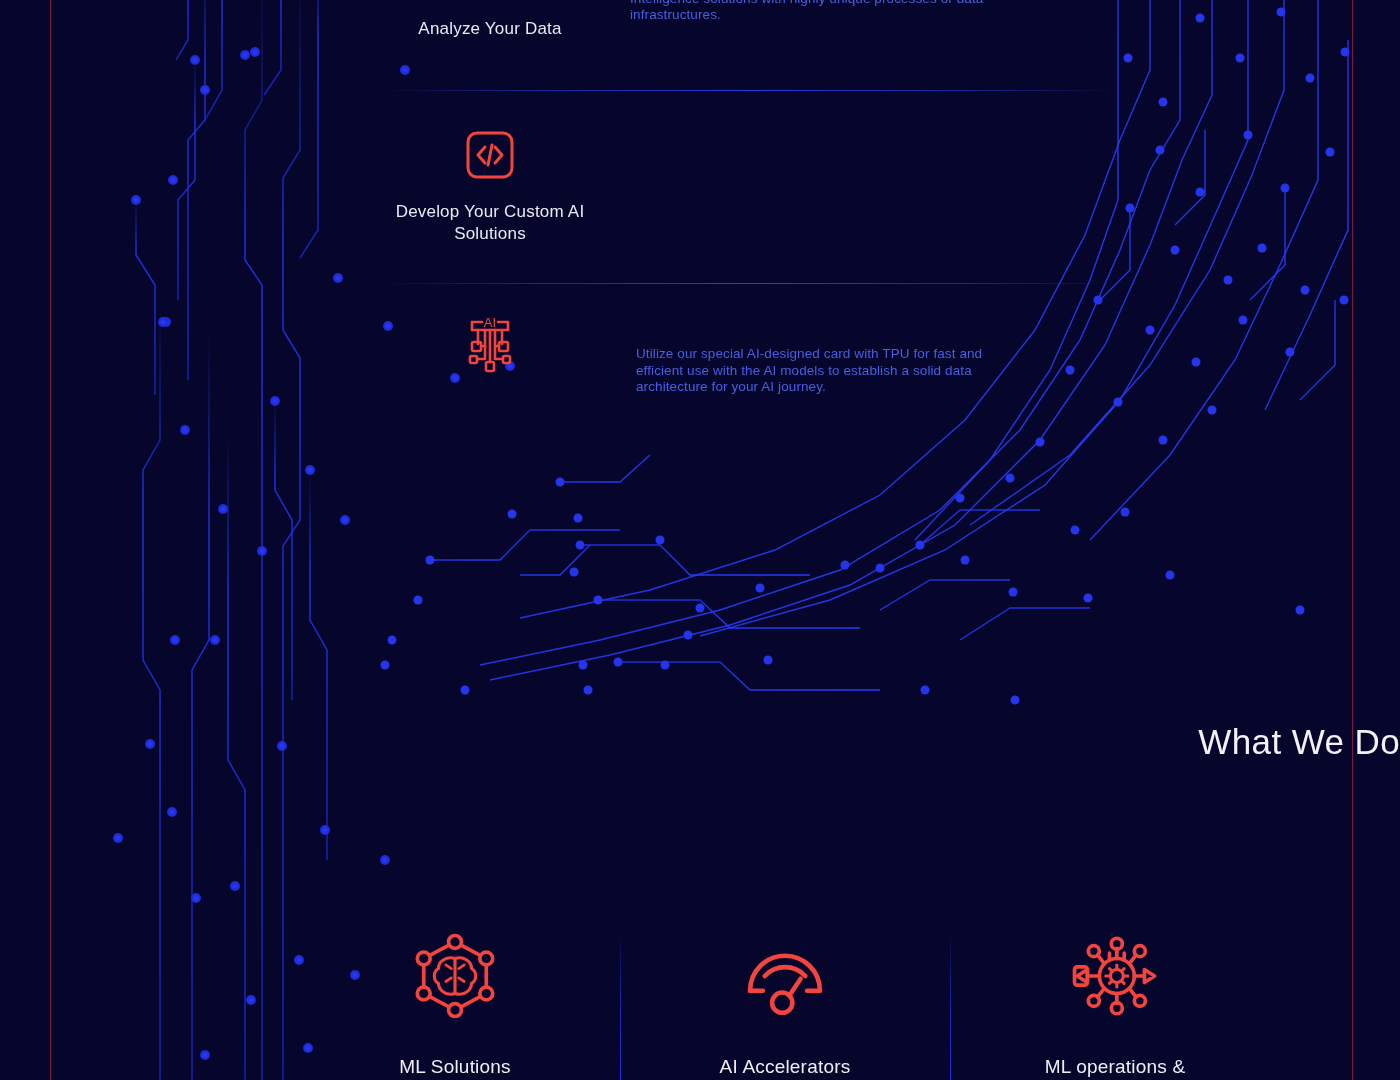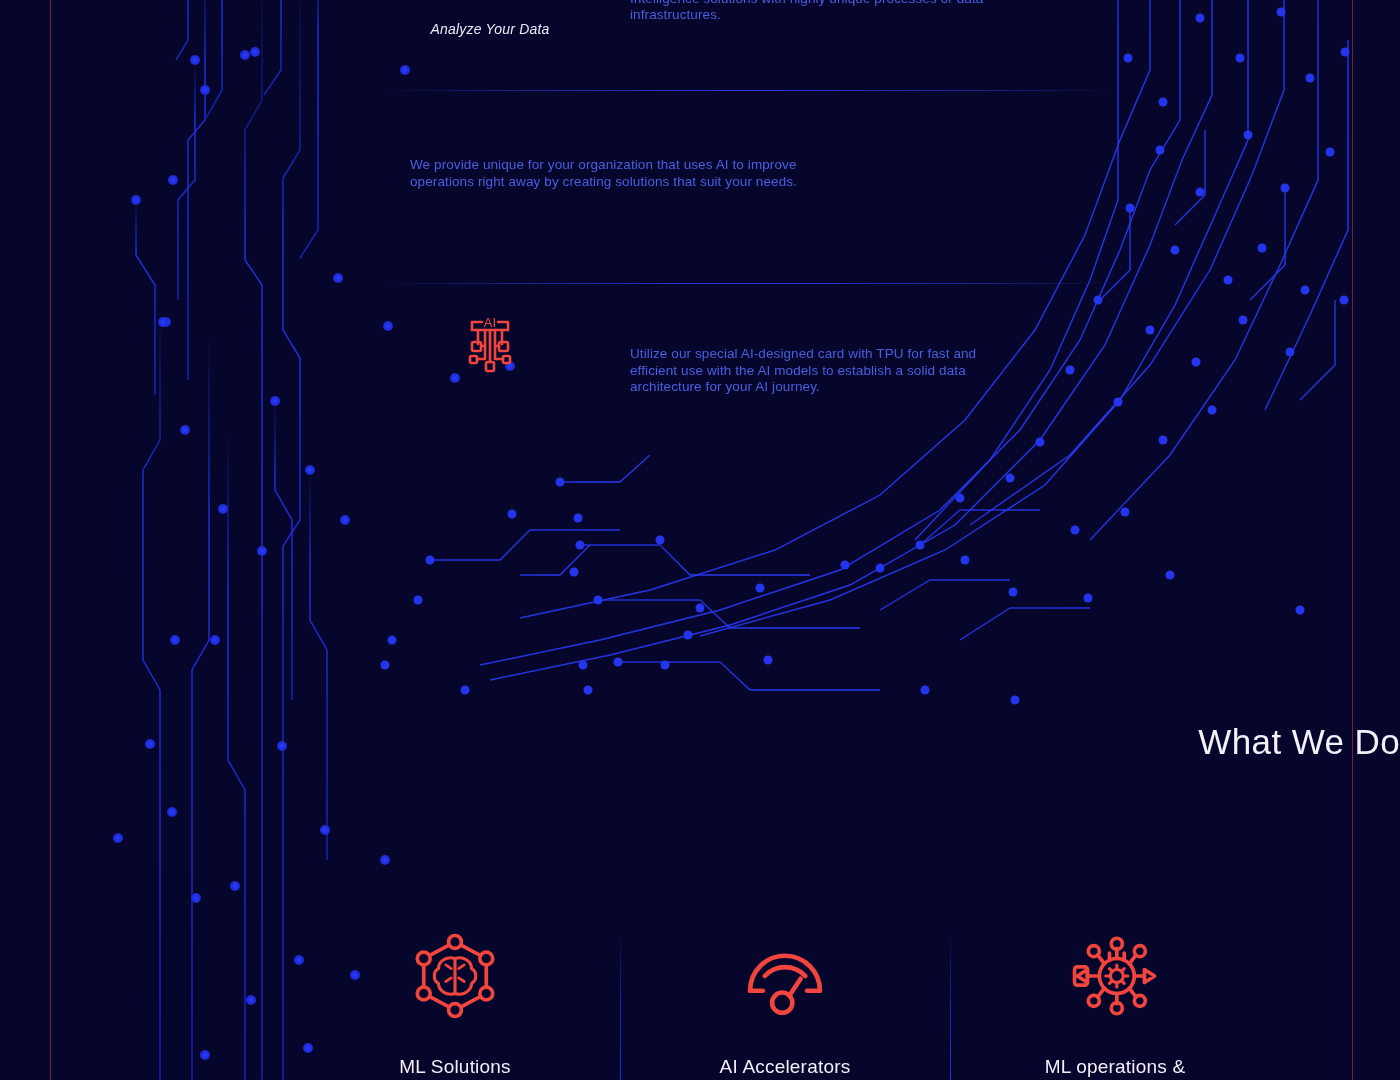--- a/index.html
+++ b/index.html
@@ -20,22 +20,22 @@
 
   
   .content{position:absolute;left:0;top:0;width:1400px;height:1080px;}
 
   
   .feature-list{position:absolute;left:380px;top:-60px;width:740px;}
   .feature-row{position:relative;display:flex;align-items:flex-start;min-height:150px;}
   .feature-left{width:220px;flex:0 0 220px;display:flex;flex-direction:column;align-items:center;}
   .feature-icon{width:64px;height:64px;display:block;margin:0 auto 14px;}
   .feature-title{
-    color:#eceaf6;font-size:14px;line-height:22px;text-align:center;
-    letter-spacing:.2px;font-weight:400;max-width:200px;font-style:italic;
+    color:#eceaf6;font-size:17px;line-height:22px;text-align:center;
+    letter-spacing:.2px;font-weight:400;max-width:200px;
   }
   .feature-right{flex:1;padding-left:30px;padding-top:34px;}
   .feature-desc{
     color:#4a5fe0;font-size:13.5px;line-height:16.6px;letter-spacing:.1px;max-width:395px;
   }
   .divider{
     height:1px;width:100%;margin:0;
     background:linear-gradient(90deg,rgba(30,40,170,0) 0%,rgba(42,56,210,.55) 18%,rgba(45,62,235,.95) 50%,rgba(42,56,210,.55) 82%,rgba(30,40,170,0) 100%);
   }
 
@@ -277,28 +277,34 @@
           <div class="feature-title">Analyze Your Data</div>
         </div>
         <div class="feature-right">
           <div class="feature-desc">It's time to put your data to work for you with Business Intelligence solutions with highly unique processes or data infrastructures.</div>
         </div>
       </div>
 
       <div class="divider"></div>
 
       <div class="feature-row" style="padding-top:32px;">
-        <div class="feature-right">
-          <div class="feature-desc">We provide unique for your organization that uses AI to improve operations right away by creating solutions that suit your needs.</div>
+        <div class="feature-left">
+          <svg class="feature-icon" viewBox="0 0 64 64" fill="none" stroke="#f2453d" stroke-width="3" stroke-linecap="round" stroke-linejoin="round">
+            <rect x="10" y="10" width="44" height="44" rx="9"></rect>
+            <path d="M27 24 L20 32 L27 40"></path>
+            <path d="M37 24 L44 32 L37 40"></path>
+            <path d="M34 22 L30 42"></path>
+          </svg>
+          <div class="feature-title">Develop Your Custom AI Solutions</div>
         </div>
       </div>
 
       <div class="divider" style="margin-top:10px;"></div>
 
-      <div class="feature-row" style="padding-top:28px;">
+      <div class="feature-row" style="padding-top:28px;gap:6px;">
         <div class="feature-left">
           <svg class="feature-icon" viewBox="0 0 64 64" fill="none" stroke="#f2453d" stroke-width="2.6" stroke-linecap="round" stroke-linejoin="round">
             <path d="M14 18 L14 10 L24 10"></path>
             <path d="M50 18 L50 10 L40 10"></path>
             <text x="32" y="15" font-size="13" fill="#f2453d" stroke="none" text-anchor="middle" font-family="Liberation Sans, sans-serif">AI</text>
             <path d="M14 18 L50 18"></path>
             <path d="M20 18 L20 32"></path>
               <path d="M27 18 L27 46"></path>
             <path d="M37 18 L37 46"></path>
               <path d="M44 18 L44 32"></path>

